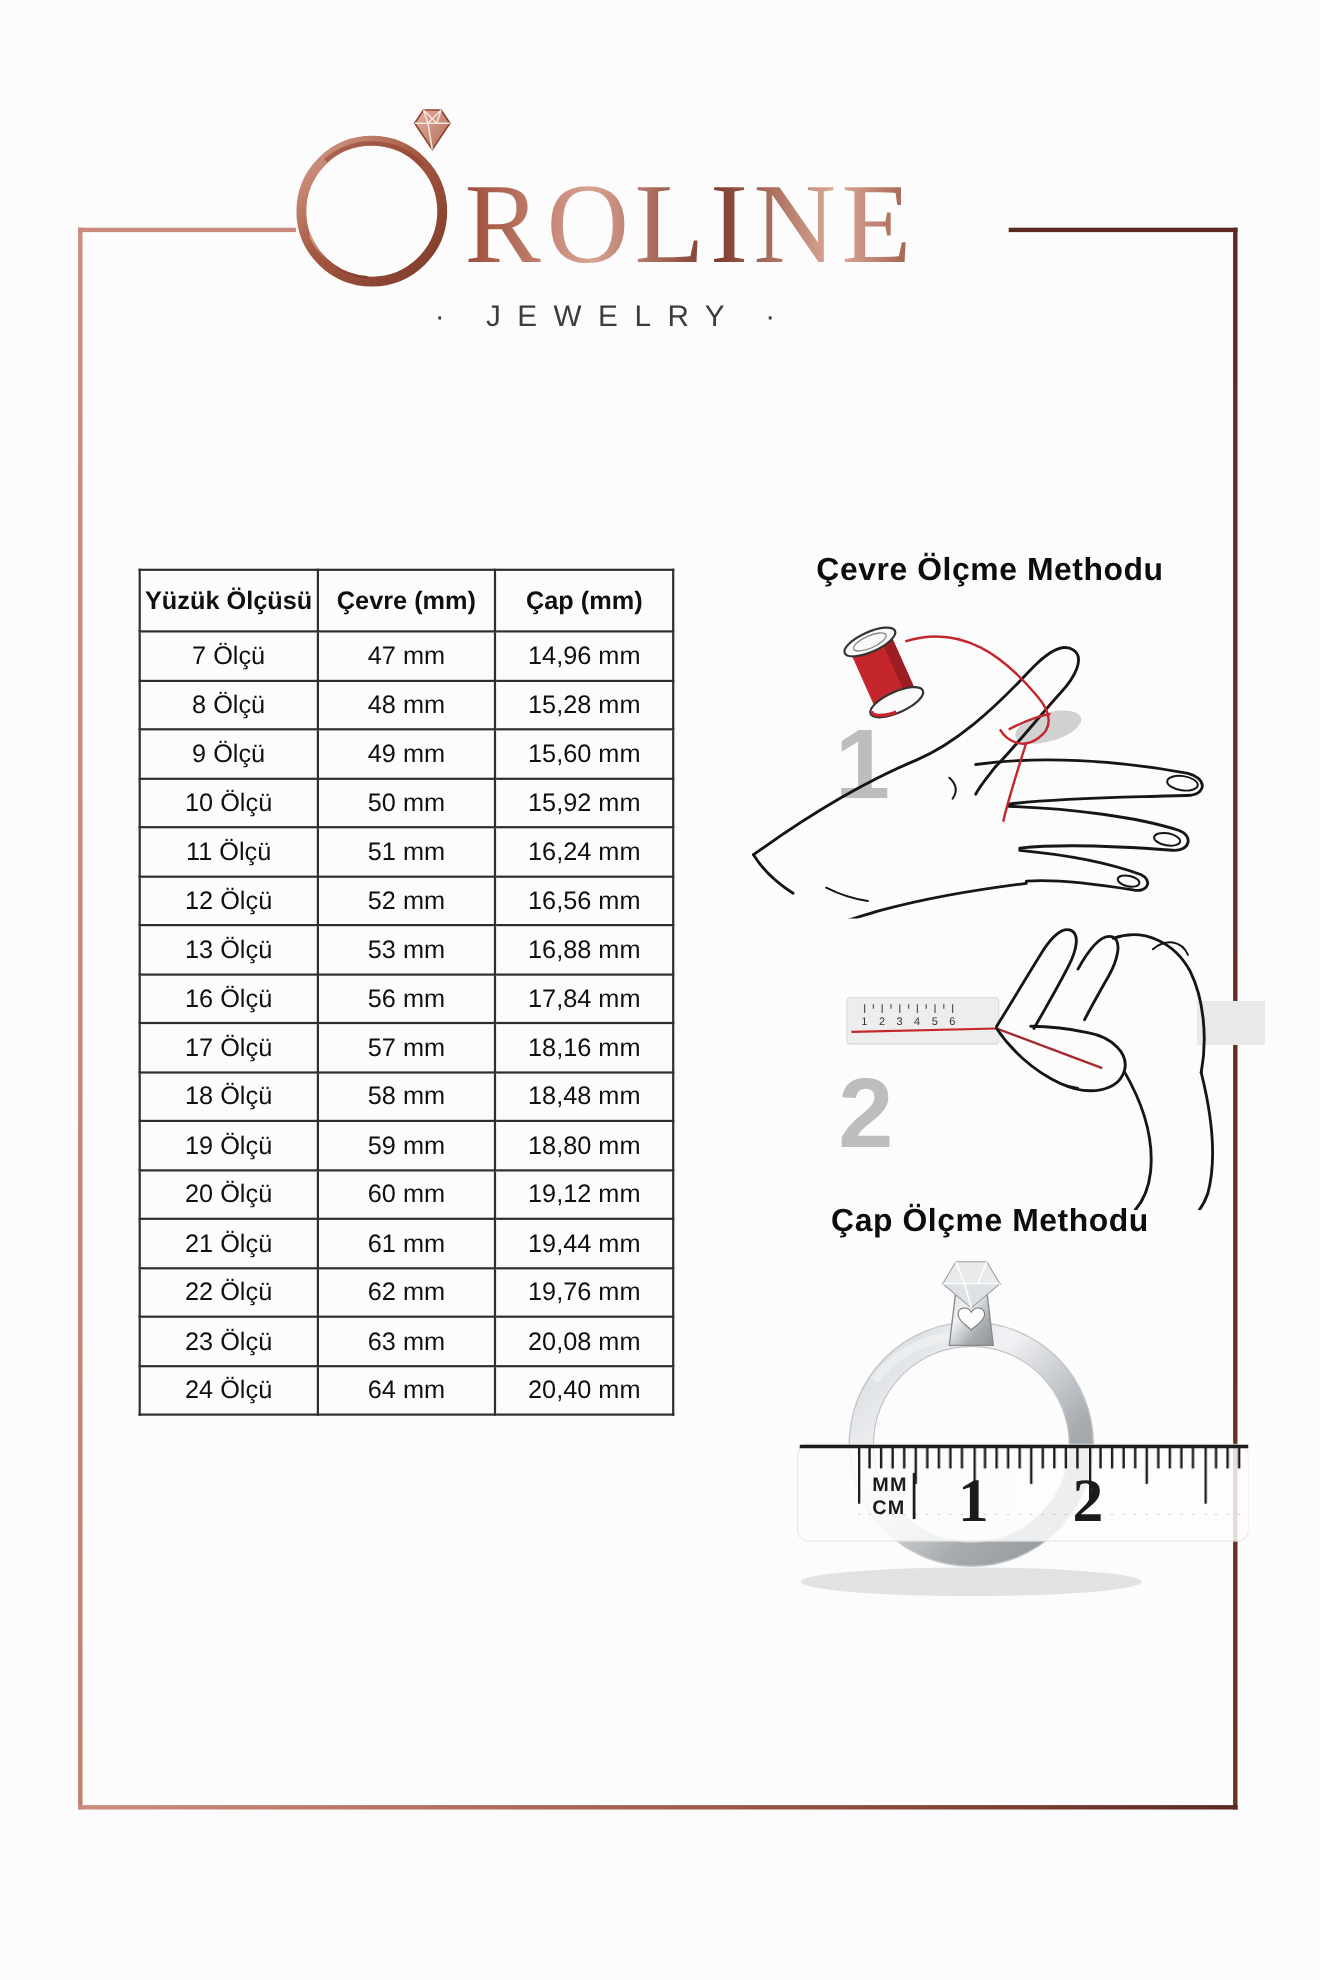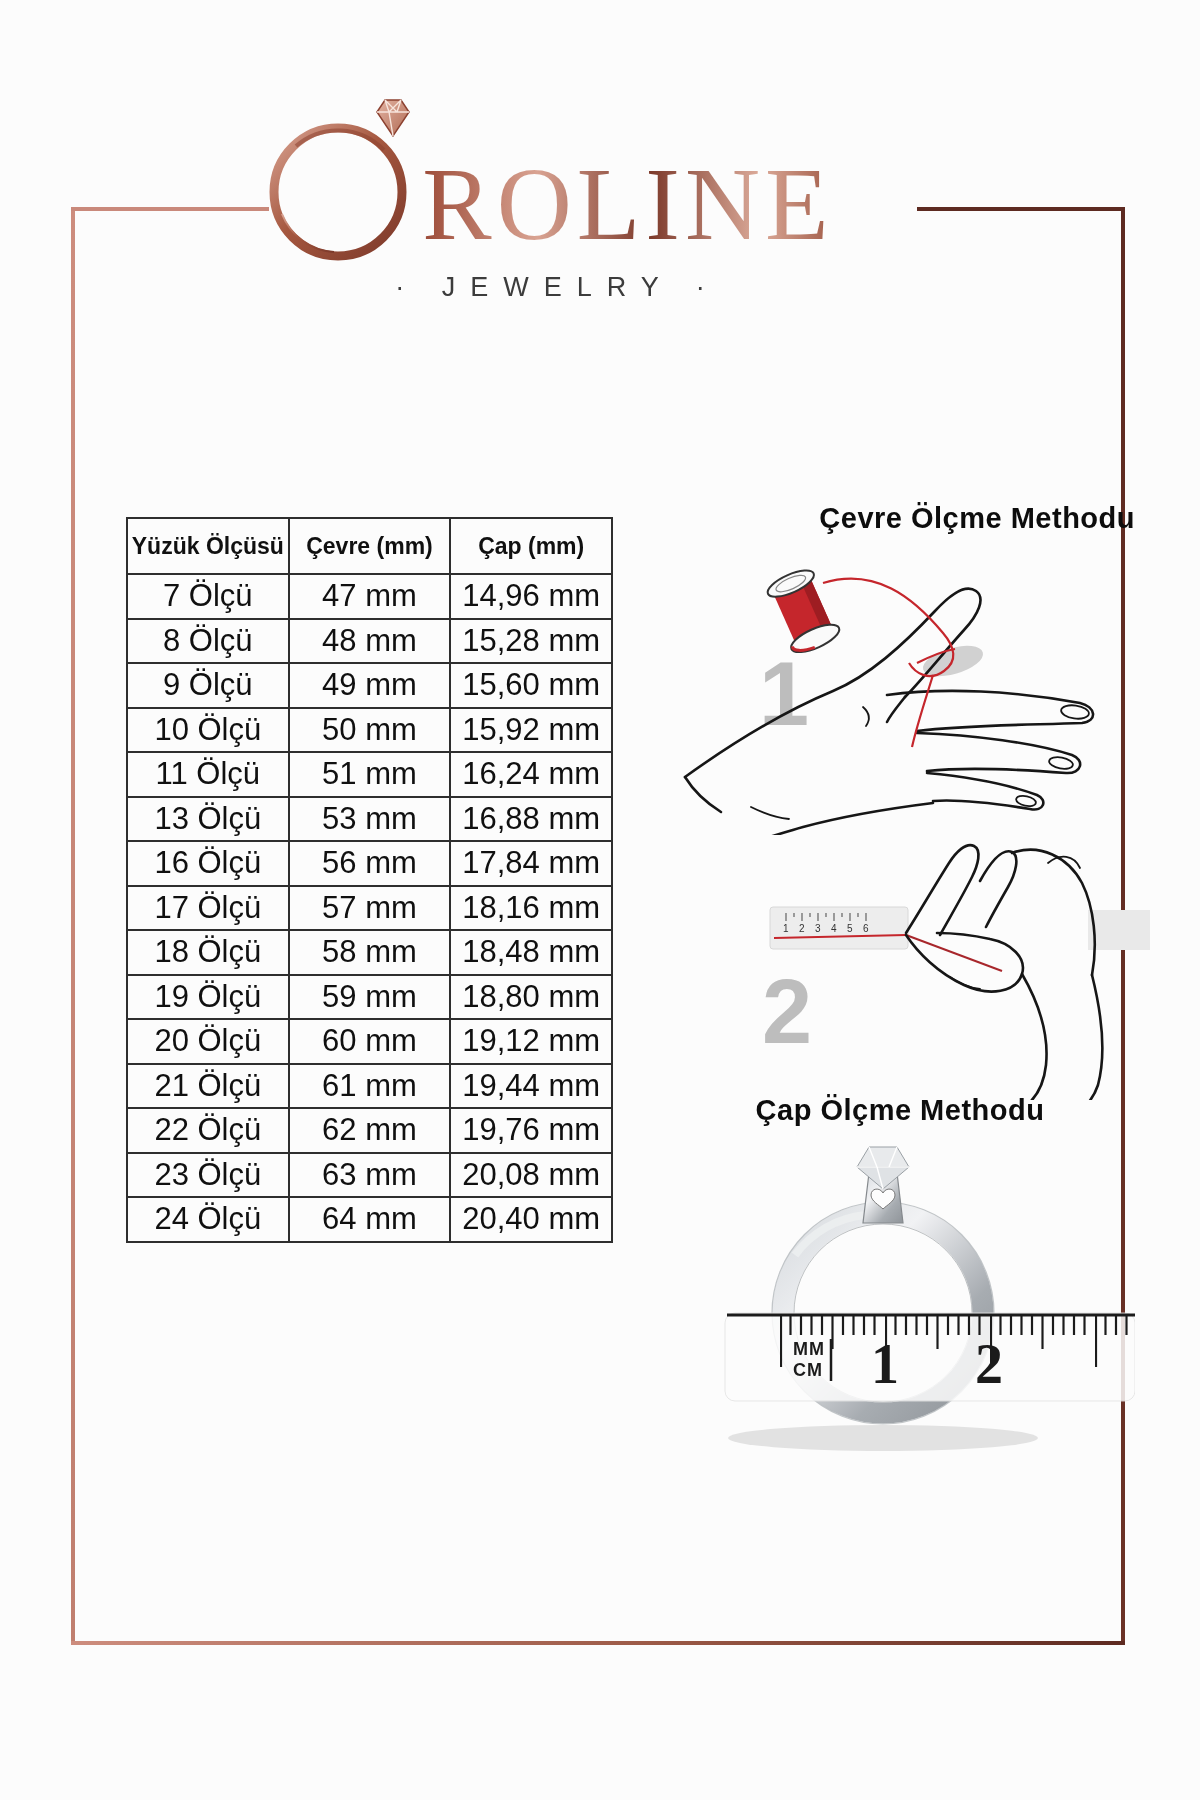--- a/index.html
+++ b/index.html
@@ -24,27 +24,27 @@
     -webkit-background-clip:text;background-clip:text;
     color:#a8604c;-webkit-text-fill-color:transparent;
   }
   .tagline{margin-top:8px;font-size:27px;letter-spacing:15px;color:#3c3c3c;text-indent:15px;}
   
   table.sizes{position:absolute;left:126px;top:517px;width:487px;border-collapse:collapse;table-layout:fixed;}
   table.sizes th,table.sizes td{
     border:2px solid #2e2e2e;text-align:center;vertical-align:middle;color:#101010;
   }
   table.sizes th{height:52px;font-size:23px;font-weight:bold;}
-  table.sizes td{height:40.5px;font-size:31px;}
+  table.sizes td{height:40.5px;font-size:23px;}
   
   .method-heading{
     position:absolute;left:665px;width:470px;text-align:center;
     font-size:29px;font-weight:bold;color:#0d0d0d;letter-spacing:0.5px;
   }
-  #cevre-heading{top:502px;text-align:right;}
+  #cevre-heading{top:502px;}
   #cap-heading{top:1094px;}
   .illus{position:absolute;}
   #illus-1{left:655px;top:545px;}
   #illus-2{left:650px;top:835px;}
   #illus-3{left:655px;top:1145px;}
   .stepnum{font-family:"Liberation Sans",sans-serif;font-weight:bold;fill:#bdbdbd;}
   .hand{fill:none;stroke:#161616;stroke-width:2.6;stroke-linecap:round;stroke-linejoin:round;}
   .hand-thin{fill:none;stroke:#161616;stroke-width:1.8;stroke-linecap:round;}
   .rulnum{font-family:"Liberation Sans",sans-serif;font-size:10px;fill:#333;}
   .bigruler-num{font-family:"Liberation Serif",serif;font-size:56px;font-weight:bold;fill:#1b1b1b;}
@@ -116,20 +116,25 @@
         <td>10 Ölçü</td>
         <td>50 mm</td>
         <td>15,92 mm</td>
       </tr>
       <tr>
         <td>11 Ölçü</td>
         <td>51 mm</td>
         <td>16,24 mm</td>
       </tr>
       <tr>
+        <td>12 Ölçü</td>
+        <td>52 mm</td>
+        <td>16,56 mm</td>
+      </tr>
+      <tr>
         <td>13 Ölçü</td>
         <td>53 mm</td>
         <td>16,88 mm</td>
       </tr>
       <tr>
         <td>16 Ölçü</td>
         <td>56 mm</td>
         <td>17,84 mm</td>
       </tr>
       <tr>

